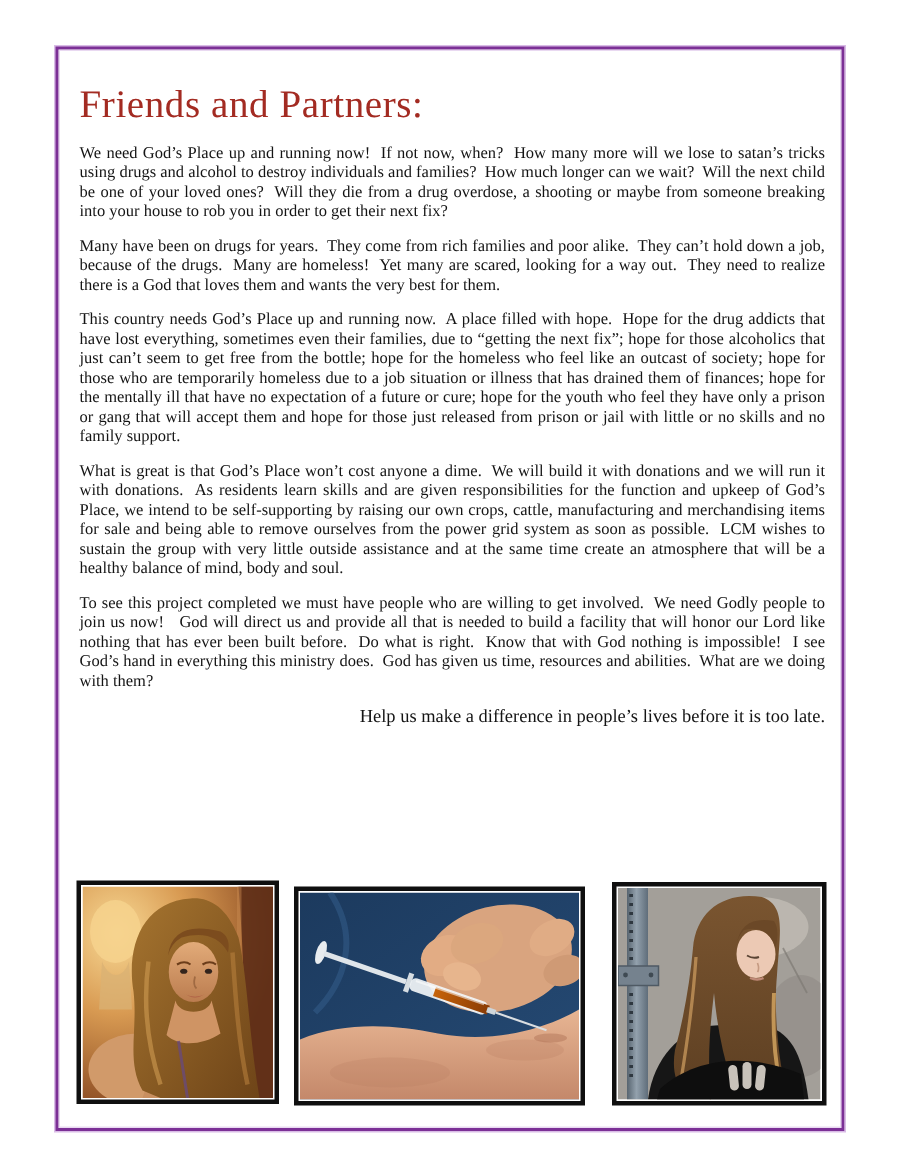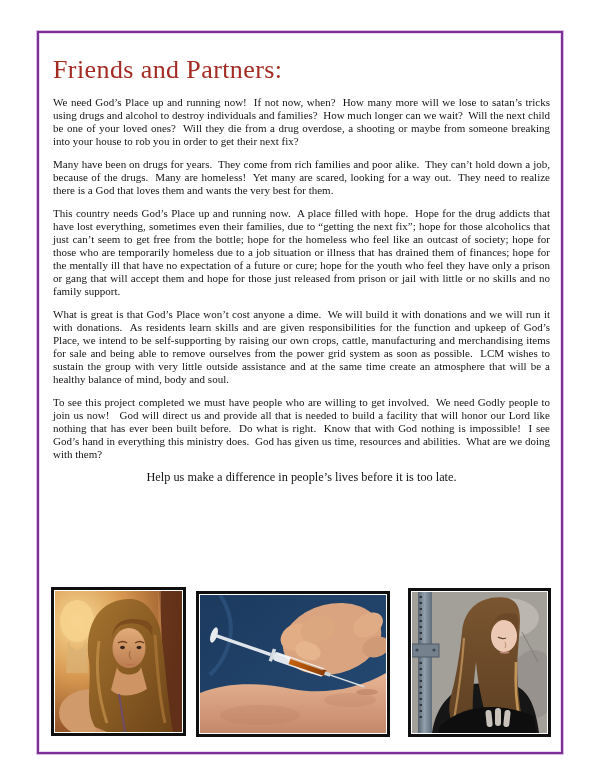--- a/index.html
+++ b/index.html
@@ -16,21 +16,21 @@
   .content{position:absolute;left:53px;top:50px;width:497px;font-family:Liberation Serif, serif;}
   .title{
     font-size:26px;line-height:31px;font-weight:400;color:#A32B22;
     margin:4px 0 11px 0;letter-spacing:.4px;
   }
   p.body{
     font-size:11px;line-height:12.9px;margin:0 0 10.5px 0;
     text-align:justify;
   }
   p.tagline{
-    font-size:12.3px;line-height:13px;margin:3px 0 0 0;text-align:center;
+    font-size:12.3px;line-height:13px;margin:3px 0 0 0;text-align:right;
   }
   figure.photo{
     position:absolute;margin:0;border:3px solid #0f0f0f;background:#fff;
     padding:1px;box-sizing:border-box;
   }
   .photo svg{display:block;}
   .photo-1{left:51px;top:587px;width:135px;height:149px;}
   .photo-2{left:196px;top:591px;width:194px;height:146px;}
   .photo-3{left:408px;top:588px;width:143px;height:149px;}
 </style>

